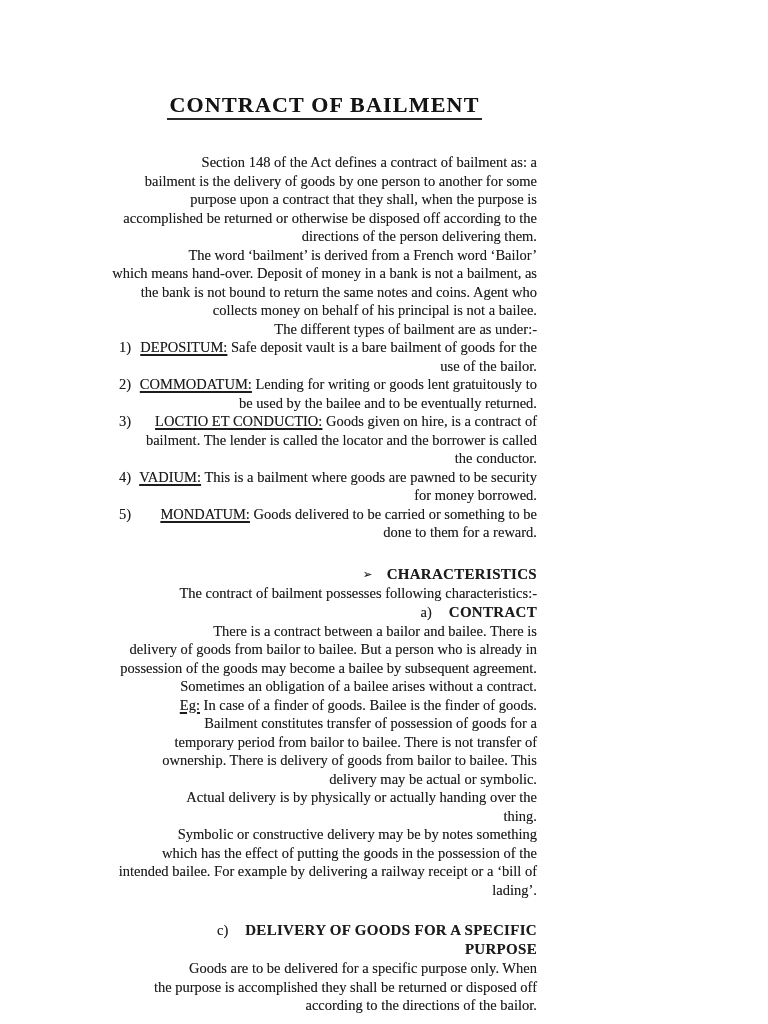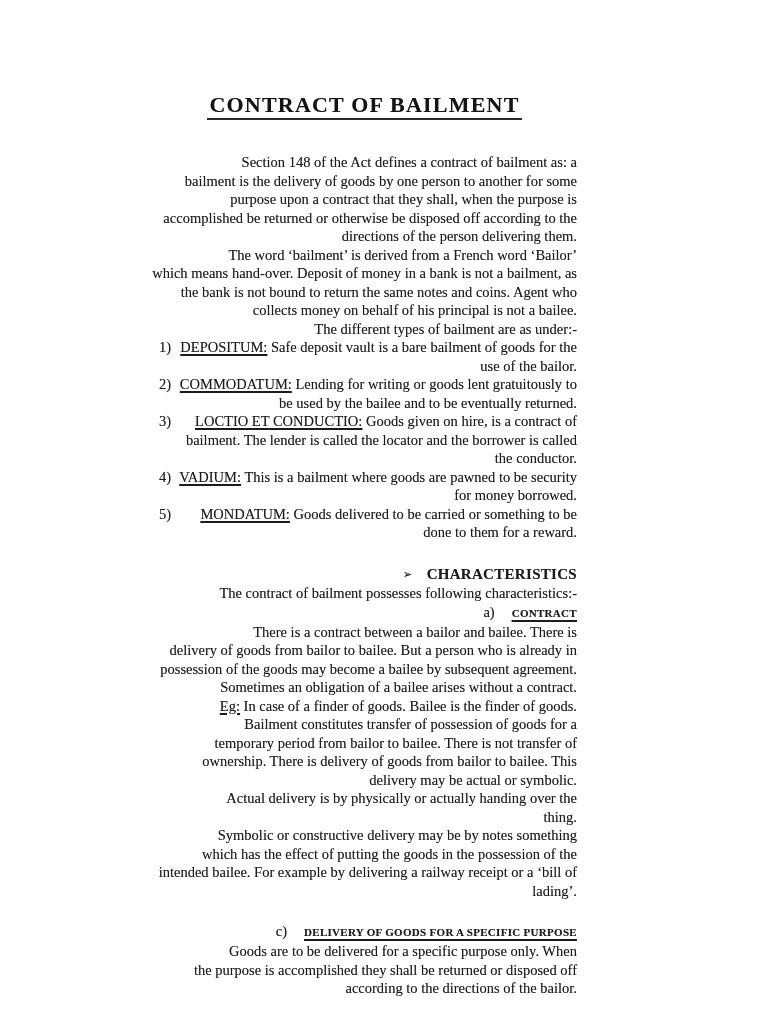--- a/index.html
+++ b/index.html
@@ -9,21 +9,20 @@
   }
   .page {
     position: relative;
     width: 649px;
     height: 1024px;
     background: #ffffff;
     overflow: hidden;
     font-family: "Liberation Serif", "DejaVu Serif", serif;
     color: #1c1c1c;
     text-shadow: 0 0 0.4px rgba(20,20,20,0.45);
-    margin-left: 40px;
   }
   .doc-title {
     margin: 92px 0 0 0;
     text-align: center;
     font-size: 22px;
     line-height: 26px;
     font-weight: bold;
     color: #141414;
   }
   .doc-title .title-text {
@@ -73,23 +72,22 @@
     text-decoration-thickness: 1.5px;
     text-underline-offset: 2px;
   }
 
   .sub-heading { padding-left: 62px; line-height: 19px; }
   .mt-sub-b { margin-top: 16px; }
   .mt-sub-c { margin-top: 22px; }
   .sub-letter { display: inline-block; margin-right: 17px; }
   .sub-title {
     font-weight: bold;
-    font-size: 11px;
+    font-size: 15px;
     letter-spacing: 0.3px;
-    text-decoration: underline;
     text-decoration-thickness: 1.5px;
     text-underline-offset: 3px;
   }
 </style>
 </head>
 <body>
 
 <div class="page">
 
   <h1 class="doc-title">

